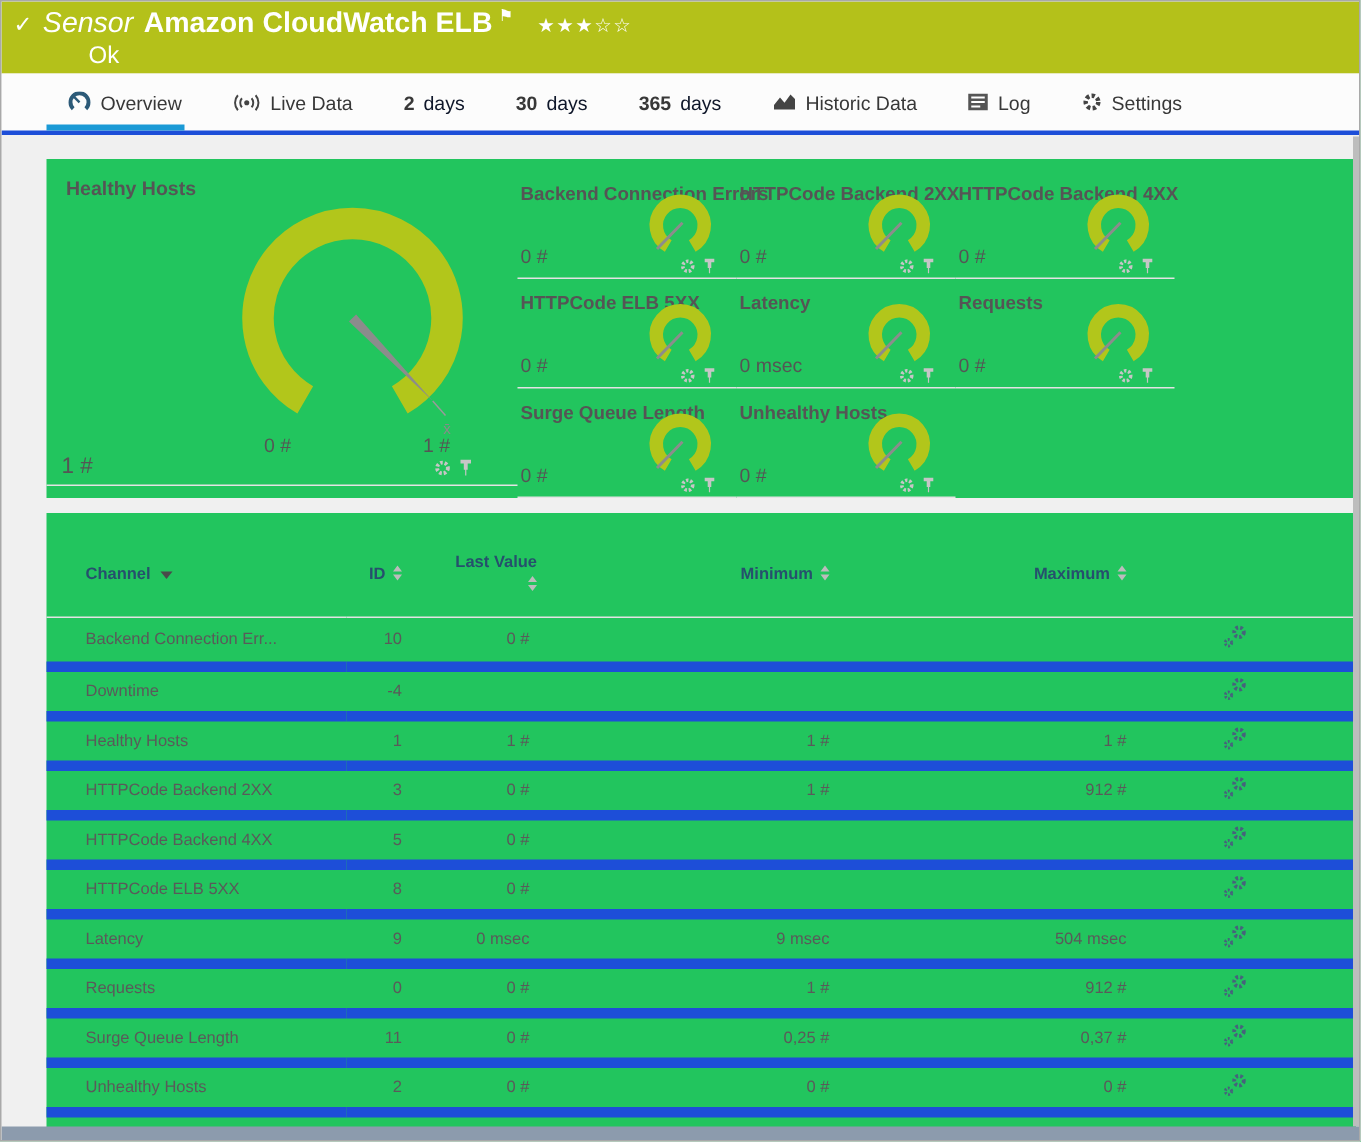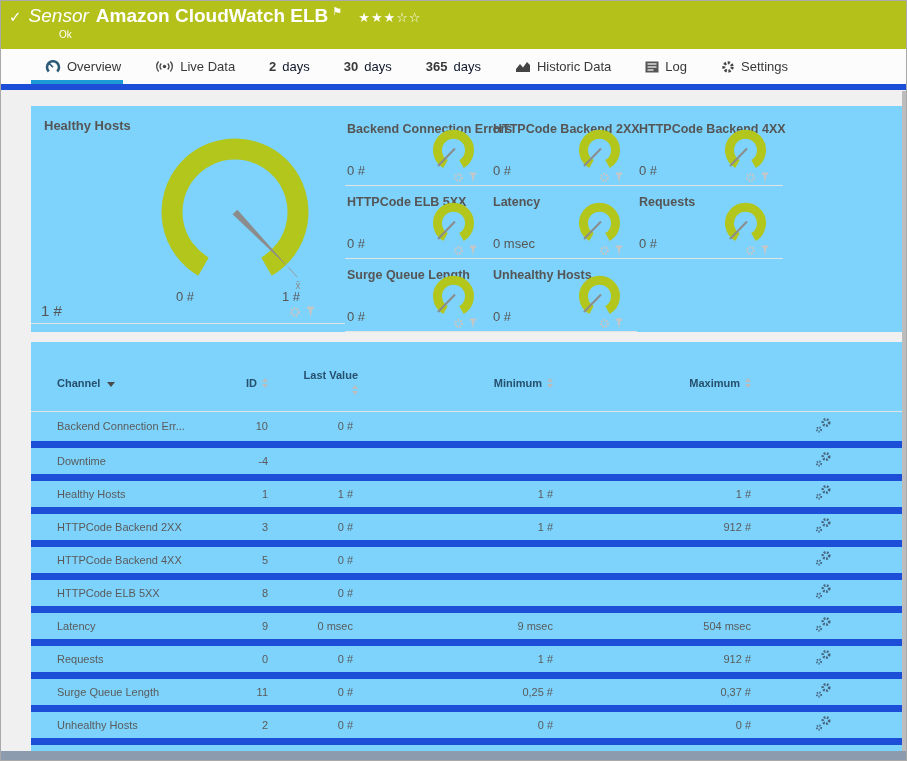--- a/index.html
+++ b/index.html
@@ -14,39 +14,39 @@
   }
 
   
   .topbar { height: 48px; background: var(--header-green); color: #fff; padding: 4px 0 0 8px; }
   .topbar .row1 { display: flex; align-items: baseline; }
   .check { font-size: 15px; font-weight: bold; margin-right: 7px; }
   .kind  { font-style: italic; font-size: 19px; margin-right: 7px; }
   .s-title { font-size: 19px; font-weight: bold; }
   .flag { font-size: 11px; margin-left: 4px; position: relative; top: -7px; }
   .stars { font-size: 13px; margin-left: 16px; letter-spacing: 1px; }
-  .status-ok { font-size: 10px; margin: 2px 0 0 50px; }
+  .status-ok { font-size: 16px; margin: 2px 0 0 50px; }
 
   
   .tabs {
-    height: 41px; background: #fcfcfc; border-bottom: 6px solid #1d4ed8;
+    height: 41px; background: #fcfcfc; border-bottom: 3px solid #1d4ed8;
     display: flex; align-items: stretch; padding-left: 44px;
     font-size: 13px; color: #383838; white-space: nowrap;
   }
   .tab { display: flex; align-items: center; gap: 6px; margin-right: 34px; position: relative; cursor: pointer; }
   .tab.active::after {
     content: ""; position: absolute; left: -14px; right: -2px; bottom: 0;
     height: 4px; background: var(--accent-blue);
   }
   .t-num { font-weight: bold; }
   .t-days { color: #0f172a; }
 
   
   .content { padding: 16px 0 0 30px; }
-  .card { background: #7dd3fc; width: 873px; }
+  .card { background: #22c55e; width: 873px; }
 
   
   .gauges-card { height: 226px; position: relative; }
   .primary {
     position: absolute; left: 0; top: 0; width: 314px; height: 218px;
     border-bottom: 1px solid #e3e3e3;
   }
   .g-title { font-size: 13px; font-weight: bold; color: #555; }
   .primary .g-title { position: absolute; left: 13px; top: 12px; }
   .primary svg.big-arc { position: absolute; left: 115px; top: 26px; }

